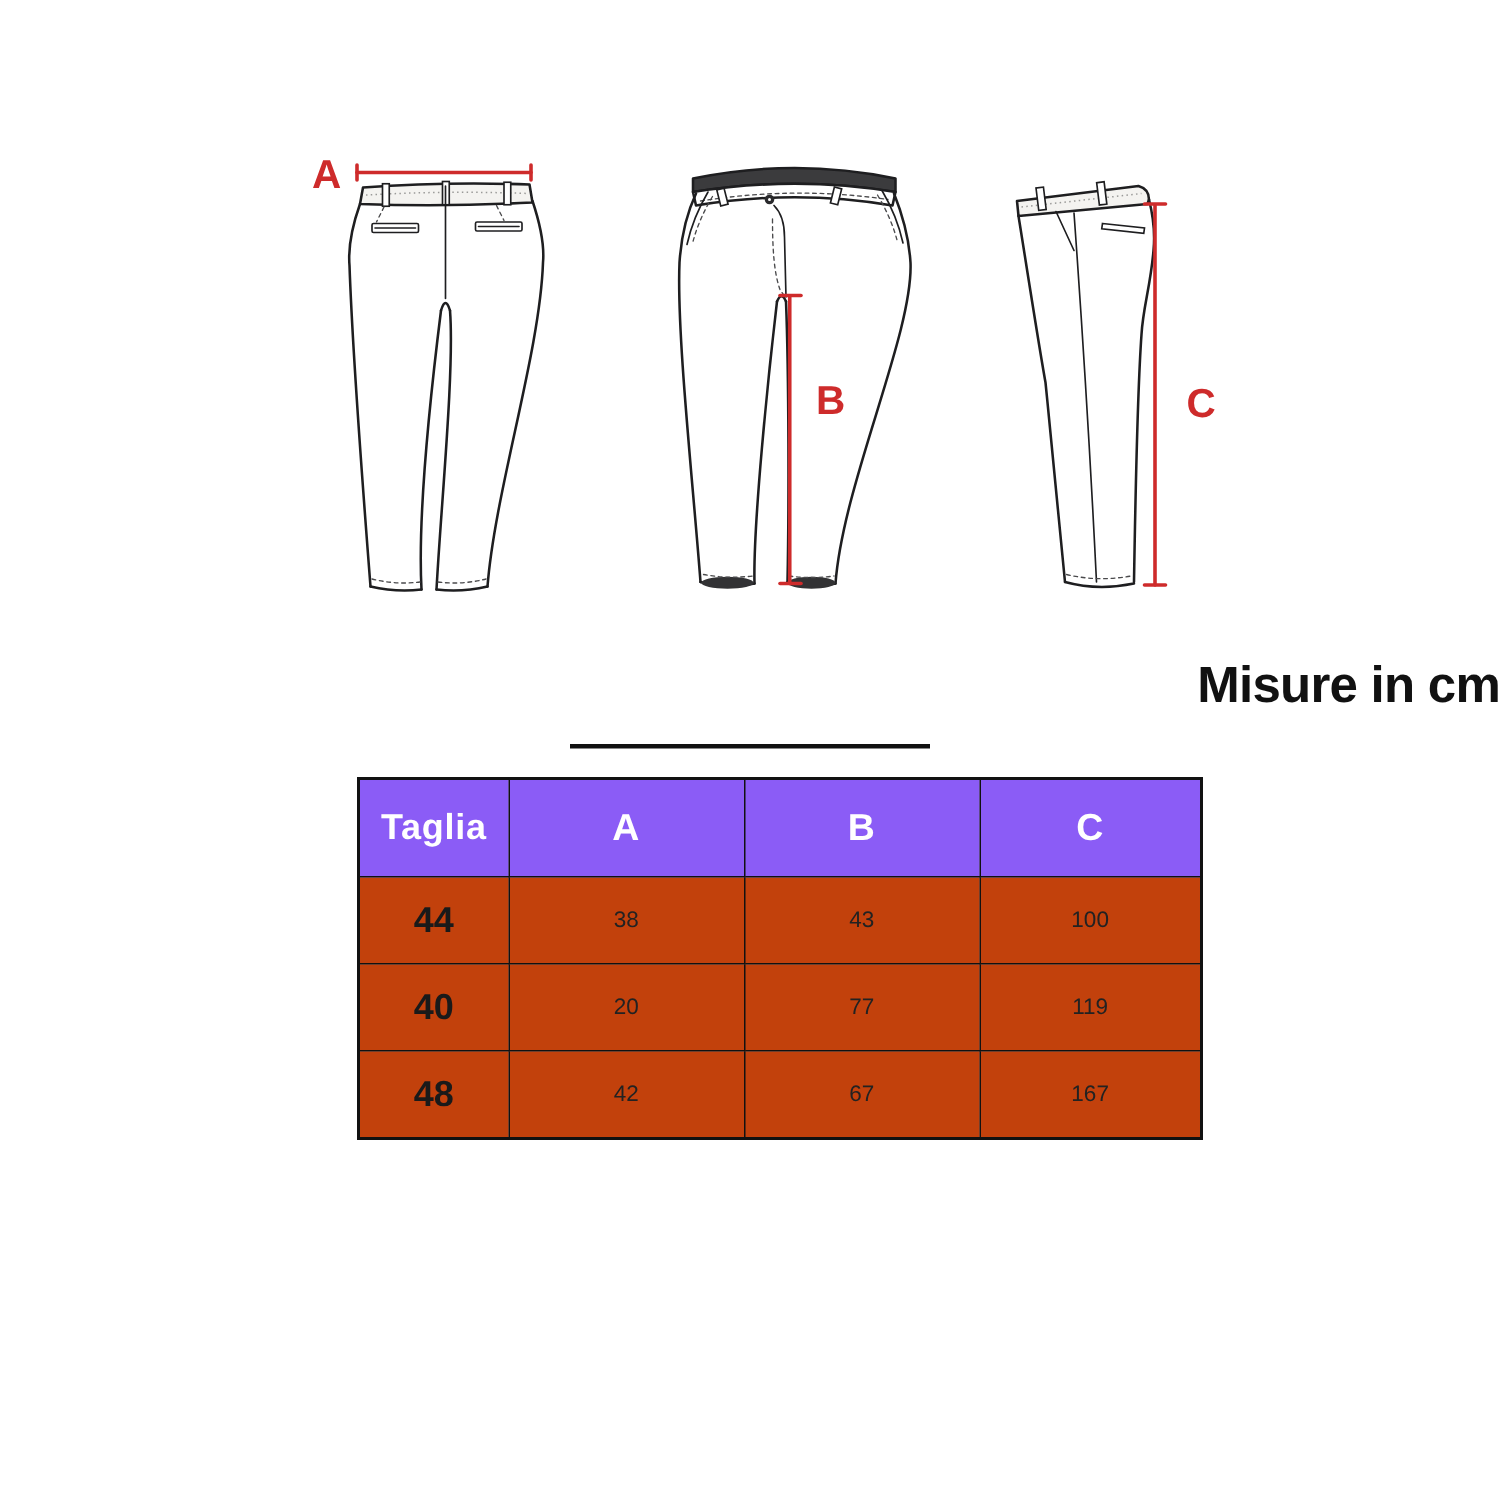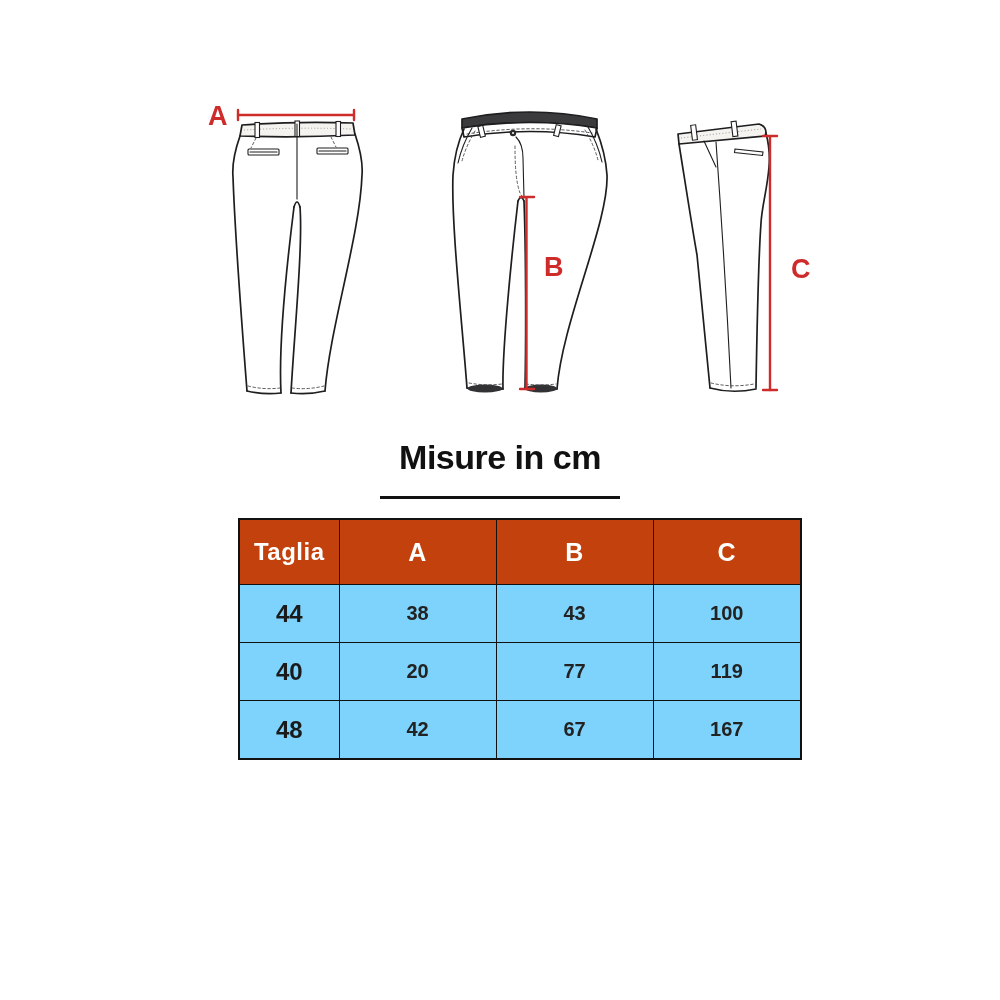--- a/index.html
+++ b/index.html
@@ -17,40 +17,40 @@
   .dashed{fill:none;stroke:#4a4a4c;stroke-width:0.9;stroke-dasharray:2.5 2.5;stroke-linecap:round;}
   .stipple{fill:none;stroke:#9a9a98;stroke-width:1;stroke-dasharray:1 2.2;}
   .whitefill{fill:#ffffff;}
   .bandfill{fill:#f4f3f0;}
   .darkfill{fill:#3b3b3d;}
   .hemfill{fill:#323234;}
   .measure{stroke:#ce2b2b;stroke-width:2.4;stroke-linecap:round;fill:none;}
   .mlabel{fill:#ce2b2b;font-family:"Liberation Sans","DejaVu Sans",sans-serif;
           font-weight:bold;font-size:27px;}
 
-  .title-wrap{position:absolute;left:0;top:438px;width:1000px;text-align:center;}
+  .title-wrap{position:absolute;left:0;top:438px;width:1000px;text-align:right;}
   .title-text{font-size:34px;font-weight:bold;letter-spacing:-0.5px;color:#111;}
   .title-rule{position:absolute;left:380px;top:496px;width:240px;height:3px;background:#111;}
 
   table.size-table{
     position:absolute;left:238px;top:518px;width:562px;
     border-collapse:collapse;table-layout:fixed;
     border:2px solid #111;
   }
   table.size-table th,table.size-table td{
     border:1.5px solid #111;text-align:center;vertical-align:middle;padding:0;
   }
   table.size-table thead th{
-    background:#c2410c;color:#ffffff;height:64px;
+    background:#8b5cf6;color:#ffffff;height:64px;
     font-size:24px;font-weight:bold;letter-spacing:0.5px;
   }
   table.size-table thead th.letter{font-size:25px;}
-  table.size-table tbody td{height:57px;background:#7dd3fc;}
+  table.size-table tbody td{height:57px;background:#c2410c;}
   table.size-table tbody td.size-col{font-size:24px;font-weight:bold;color:#1a1a1a;}
-  table.size-table tbody td.val{font-size:20px;font-weight:bold;color:#222;}
+  table.size-table tbody td.val{font-size:15px;font-weight:normal;color:#222;}
 </style>
 </head>
 <body>
 
 <div class="canvas">
 
   <div class="fig" style="left:190px;top:85px;width:200px;height:330px;">
     <svg viewBox="0 0 200 330">
 
       <path class="bandfill outline" d="M52,40 Q107,36 163,38 L165,50 Q107,53 50,51 Z"></path>

